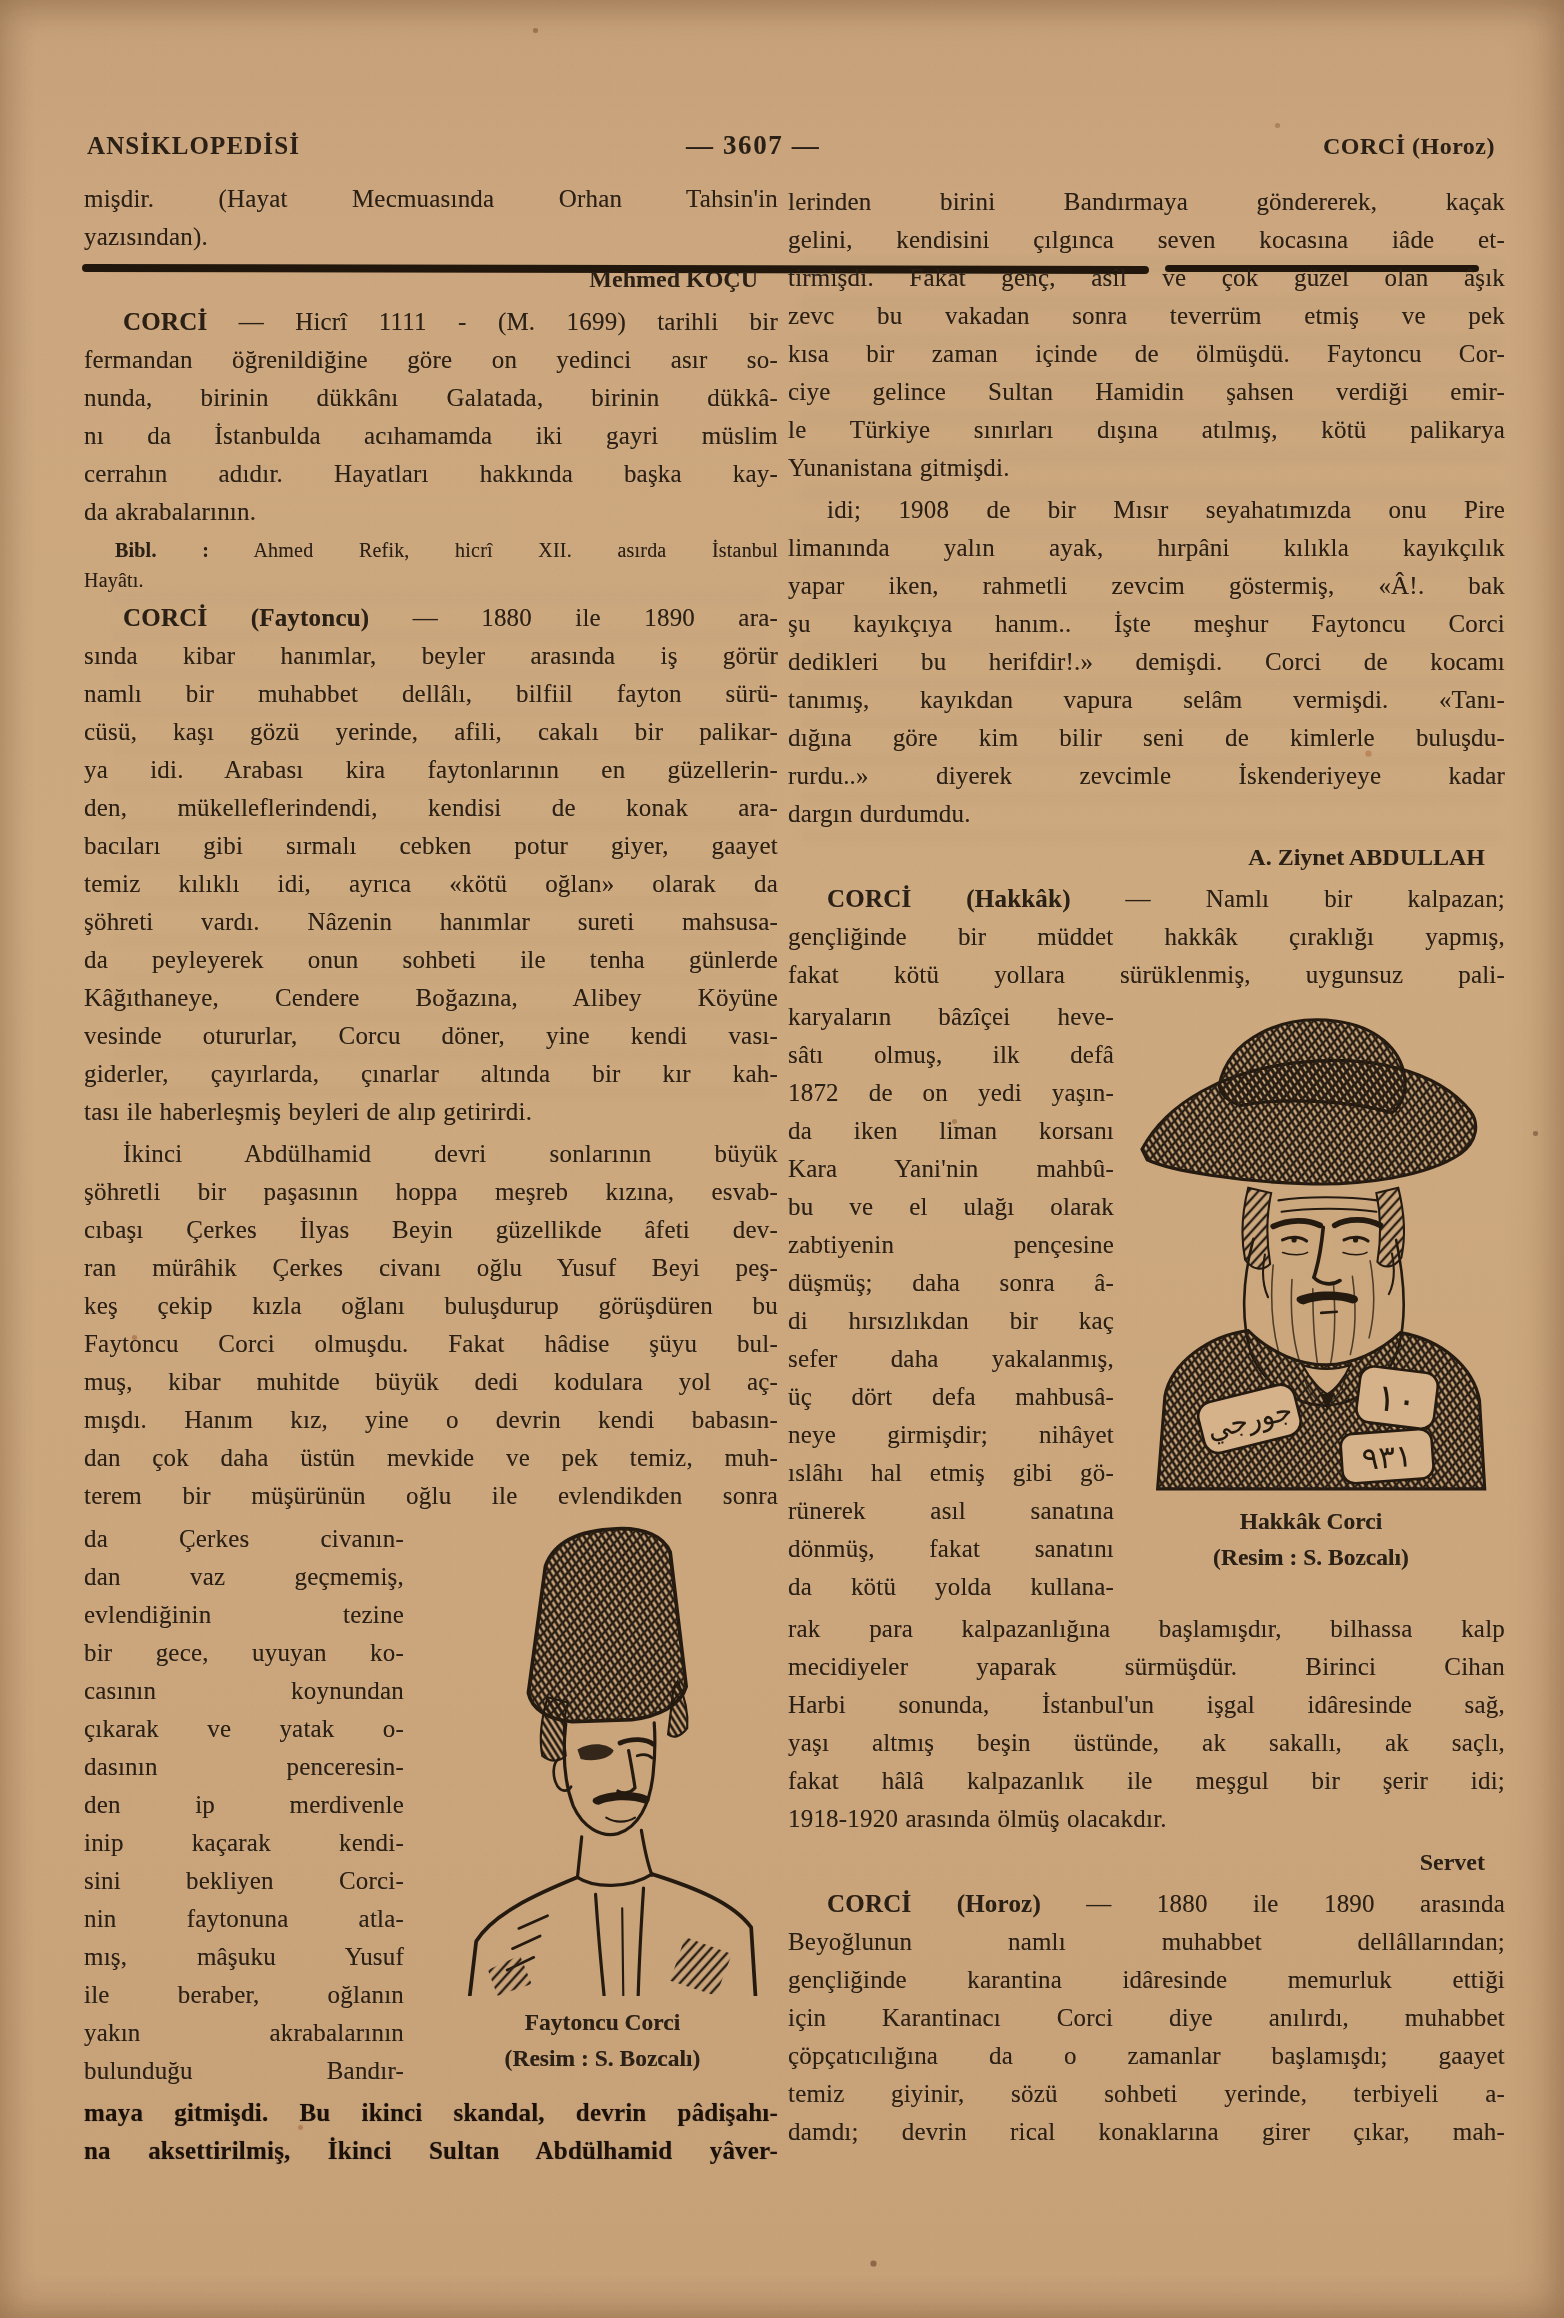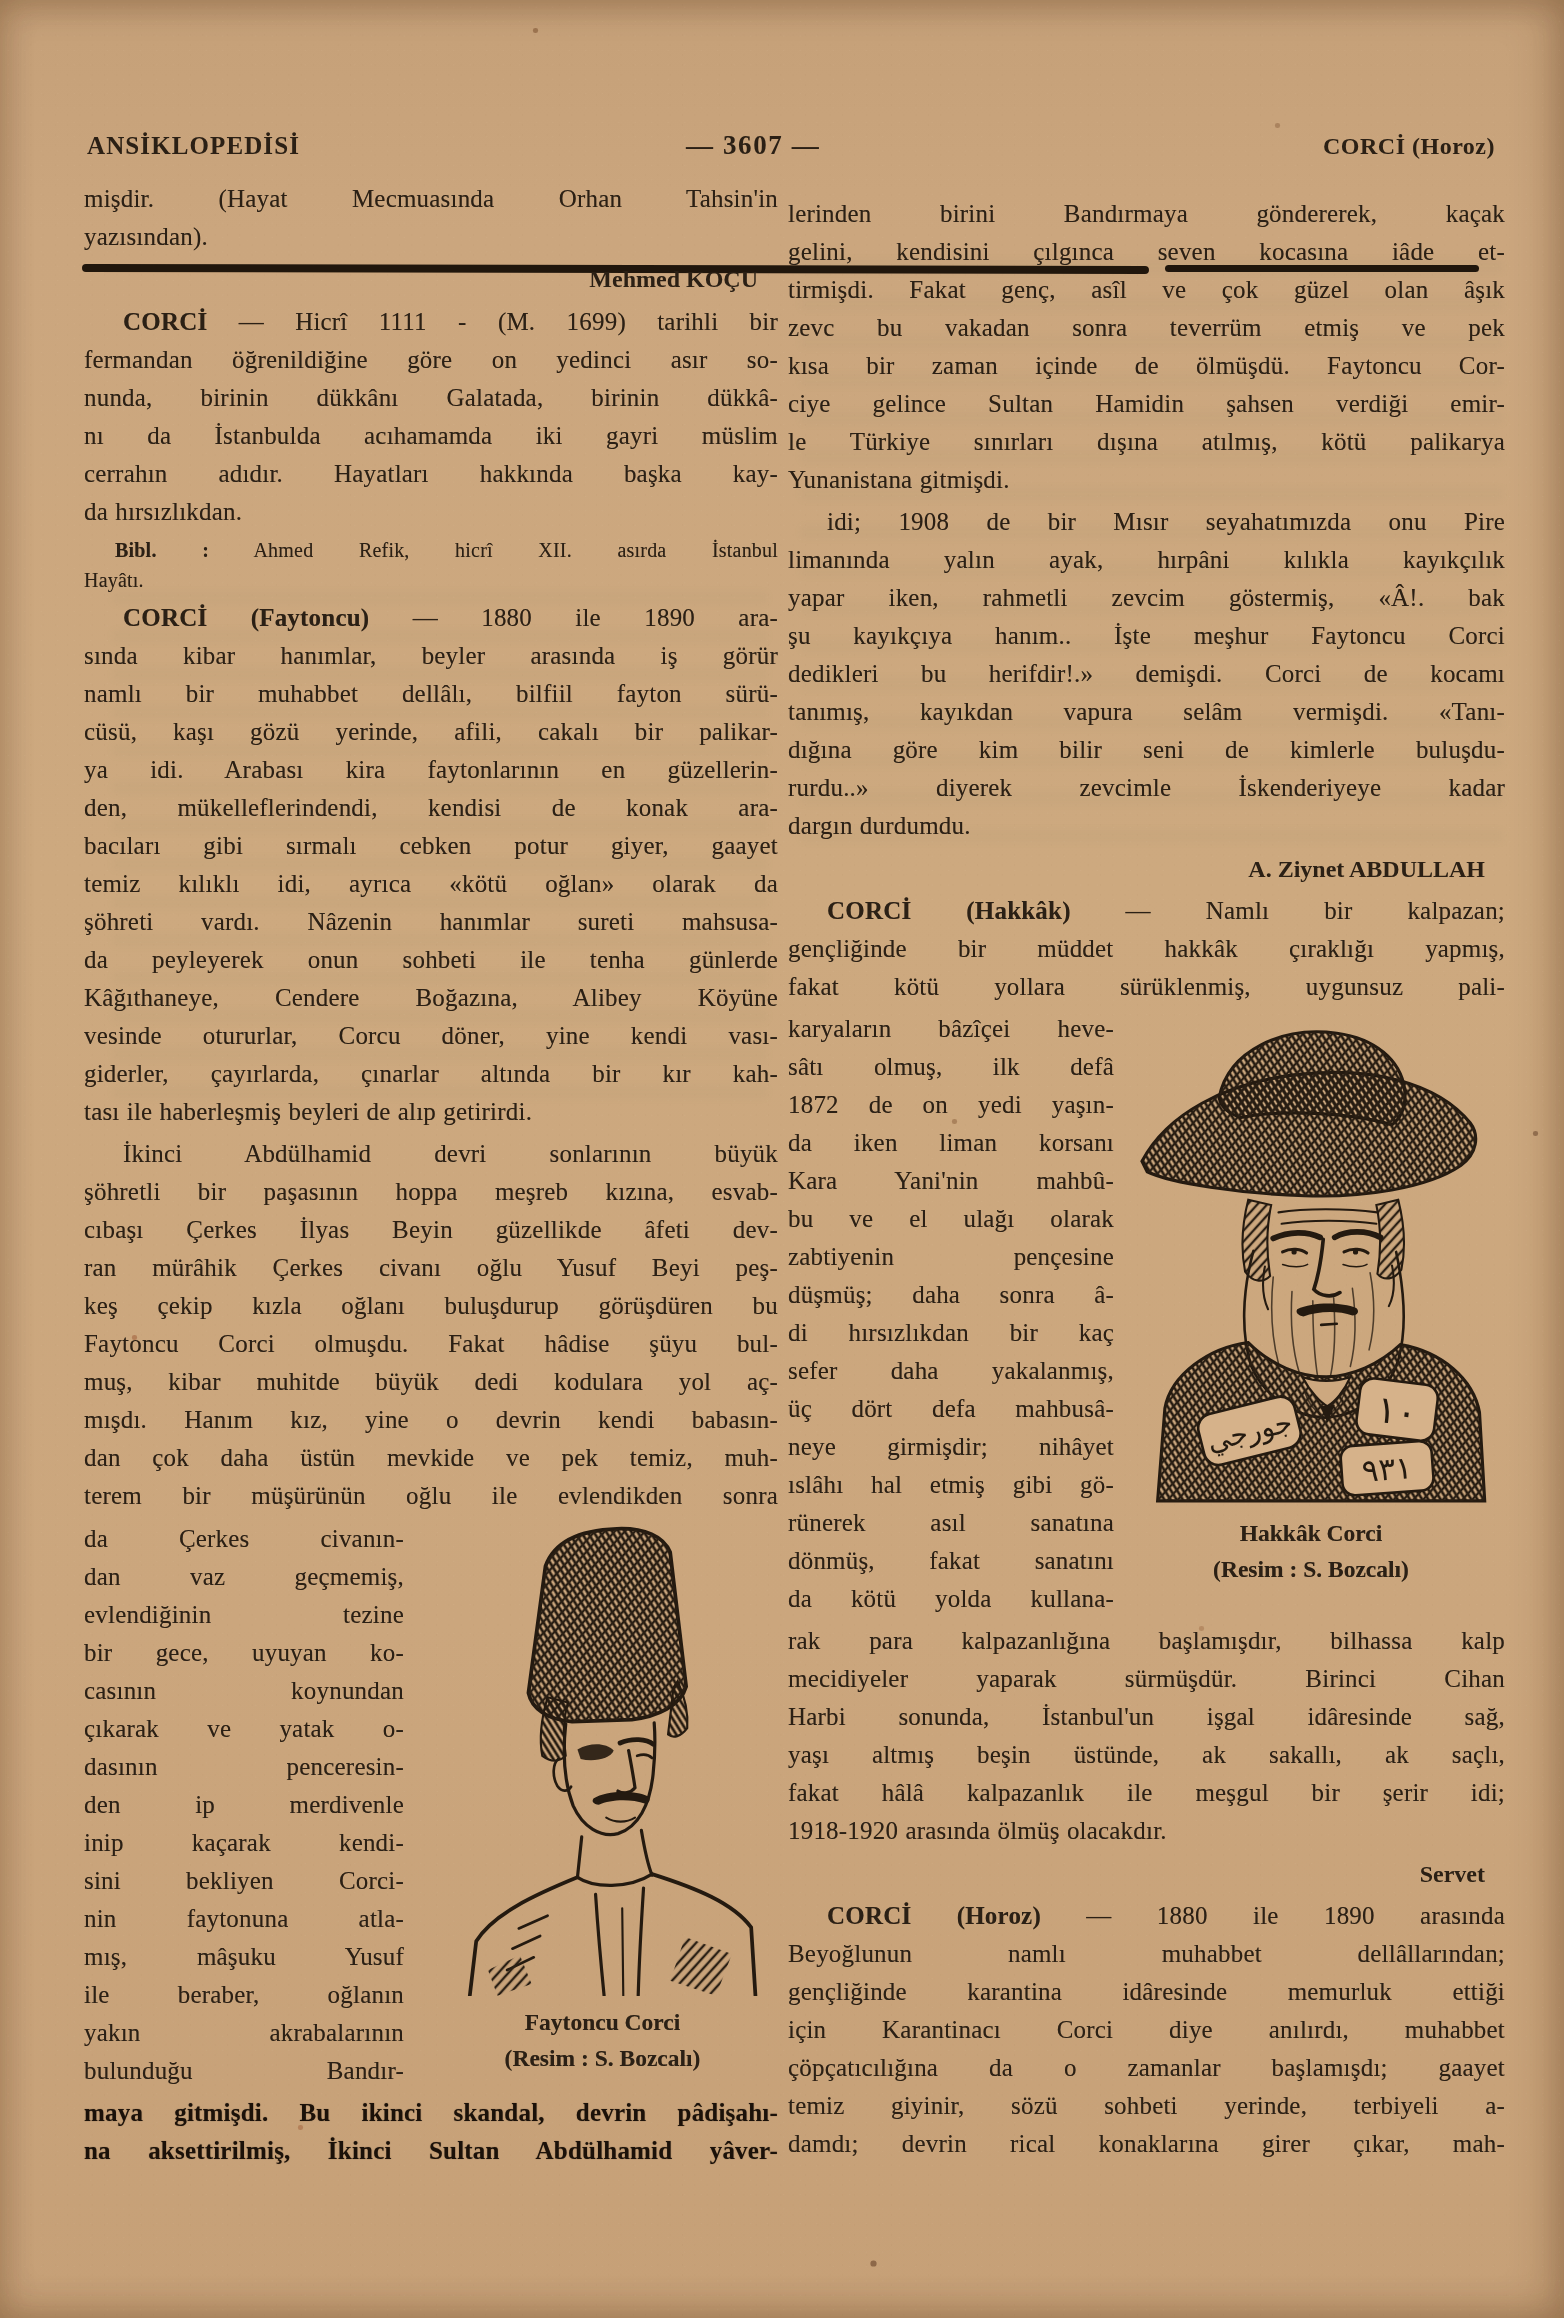--- a/index.html
+++ b/index.html
@@ -38,21 +38,21 @@
                1200px 1627px 0 1.1px rgba(120,60,25,.25);}
   
   .h-left{position:absolute;left:87px;top:132px;font-size:25px;font-weight:700;letter-spacing:1.1px;}
   .h-center{position:absolute;left:686px;top:130px;font-size:27px;font-weight:700;letter-spacing:1.6px;}
   .h-right{position:absolute;right:70px;top:133px;font-size:24px;font-weight:700;letter-spacing:0.5px;}
   .rule{position:absolute;background:#20160c;border-radius:4.3px;}
   .rule-a{left:82px;top:265px;width:1067px;height:8px;transform:rotate(.1deg);}
   .rule-b{left:1165px;top:265px;width:314px;height:7px;}
   
   #col-left{position:absolute;left:84px;top:180px;width:694px;}
-  #col-right{position:absolute;left:788px;top:183px;width:717px;margin-top:12px;}
+  #col-right{position:absolute;left:788px;top:183px;width:717px;}
   .para,.narrow{font-size:25px;line-height:38px;letter-spacing:0.2px;word-spacing:0.8px;
     text-shadow:0 0 0.5px rgba(43,32,21,.35);}
   .line{text-align:justify;text-align-last:justify;}
   .para > .line:last-child{text-align-last:left;}
   .run-on > .line:last-child{text-align-last:justify;}
   .indent > .line:first-child{text-indent:39px;}
   .para{margin-top:4.3px;}
   .para:first-child{margin-top:0;}
   .small{font-size:20px;line-height:30px;}
   .small > .line:first-child{text-indent:31px;}
@@ -91,21 +91,21 @@
         <div class="line">mişdir. (Hayat Mecmuasında Orhan Tahsin'in</div>
         <div class="line">yazısından).</div>
       </div>
     <div class="sig">Mehmed KOÇU</div>
     <div class="para indent">
         <div class="line"><b>CORCİ</b> — Hicrî 1111 - (M. 1699) tarihli bir</div>
         <div class="line">fermandan öğrenildiğine göre on yedinci asır so-</div>
         <div class="line">nunda, birinin dükkânı Galatada, birinin dükkâ-</div>
         <div class="line">nı da İstanbulda acıhamamda iki gayri müslim</div>
         <div class="line">cerrahın adıdır. Hayatları hakkında başka kay-</div>
-        <div class="line">da hırsızlıkdan.</div>
+        <div class="line">da akrabalarının.</div>
       </div>
     <div class="para small indent">
         <div class="line"><b>Bibl. :</b> Ahmed Refik, hicrî XII. asırda İstanbul</div>
         <div class="line">Hayâtı.</div>
       </div>
     <div class="para indent">
         <div class="line"><b>CORCİ (Faytoncu)</b> — 1880 ile 1890 ara-</div>
         <div class="line">sında kibar hanımlar, beyler arasında iş görür</div>
         <div class="line">namlı bir muhabbet dellâlı, bilfiil fayton sürü-</div>
         <div class="line">cüsü, kaşı gözü yerinde, afili, cakalı bir palikar-</div>

